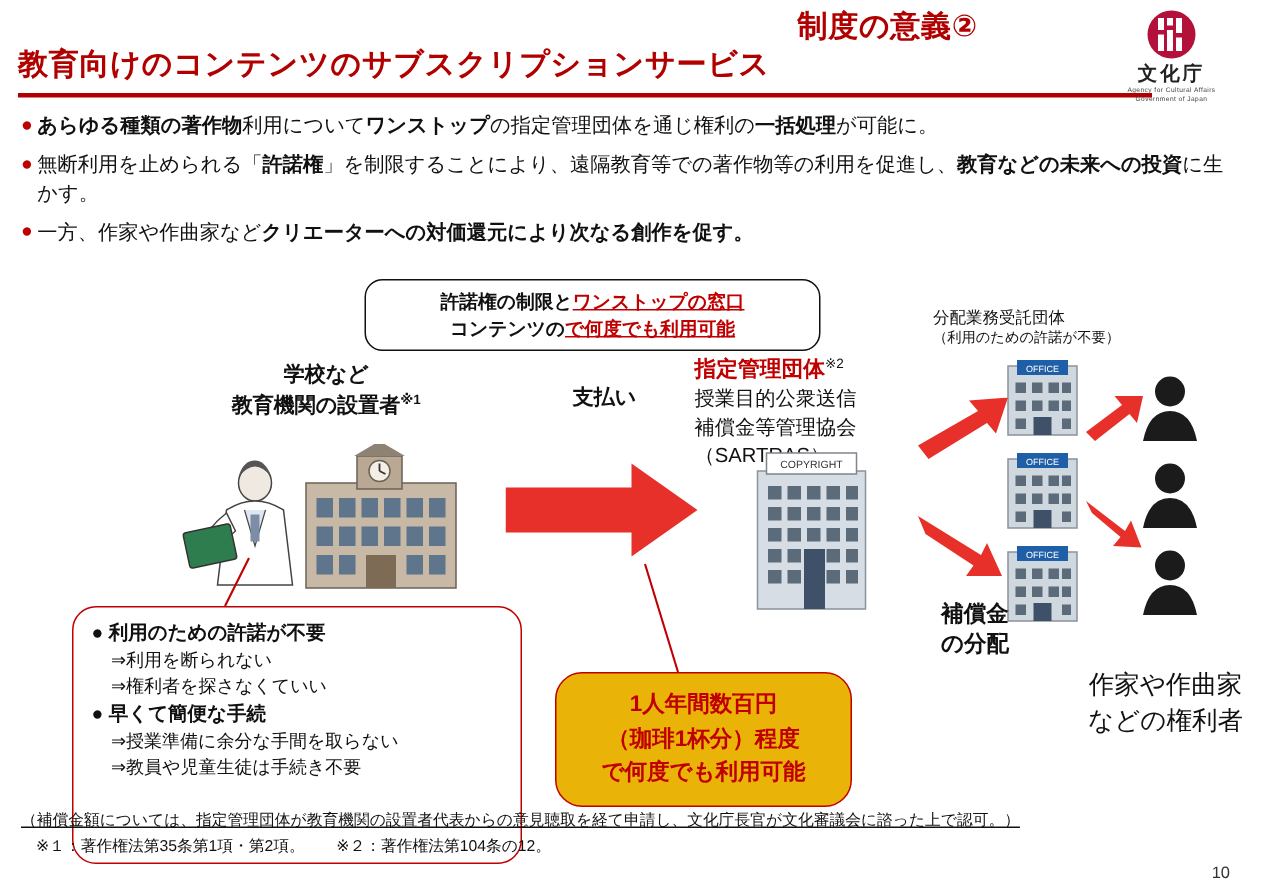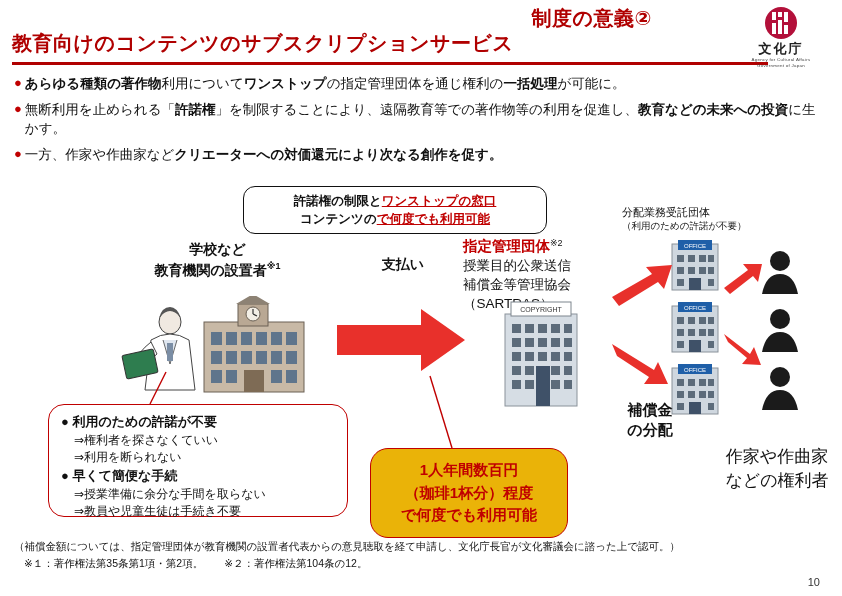--- a/index.html
+++ b/index.html
@@ -61,37 +61,37 @@
   .arrow-main{position:absolute;left:337px;top:305px;}
 
   
   .school-art{position:absolute;left:118px;top:296px;}
   .copyright-bldg{position:absolute;left:497px;top:300px;}
   .office-col{position:absolute;left:668px;top:240px;}
   .people-col{position:absolute;left:758px;top:248px;}
 
   
   .merits{
-    position:absolute;left:48px;top:404px;width:300px;height:113px;
+    position:absolute;left:48px;top:404px;width:300px;height:172px;
     border:1.6px solid #c00000;border-radius:16px;background:#fff;
     padding:7px 10px 0 12px;box-sizing:border-box;
   }
   .merit-h{font-size:13px;font-weight:bold;line-height:1.5;}
   .merit-s{font-size:12px;line-height:1.45;padding-left:13px;}
 
   
   .price-bubble{
     position:absolute;left:370px;top:448px;width:196px;height:88px;
     border:1.8px solid #c00000;border-radius:18px;background:#eab308;
     display:flex;flex-direction:column;align-items:center;justify-content:center;
     color:#c00000;font-weight:bold;font-size:15px;line-height:1.5;
   }
 
   
-  .foot1{position:absolute;left:14px;top:540px;font-size:10.5px;color:#111;}
+  .foot1{position:absolute;left:14px;top:540px;font-size:10.5px;color:#111;text-decoration:underline;}
   .foot2{position:absolute;left:24px;top:557px;font-size:10.5px;color:#111;}
   .pageno{position:absolute;right:22px;bottom:8px;font-size:11px;color:#333;}
 
   .lead-line{position:absolute;}
 </style>
 </head>
 <body>
 
 <div class="slide">
 
@@ -351,22 +351,22 @@
     <div>などの権利者</div>
   </div>
 
   <svg class="lead-line" style="left:0;top:0;" width="842" height="596">
     <line x1="166" y1="372" x2="150" y2="404" stroke="#c00000" stroke-width="1.4"></line>
     <line x1="430" y1="376" x2="452" y2="448" stroke="#c00000" stroke-width="1.4"></line>
   </svg>
 
   <div class="merits">
     <div class="merit-h">● 利用のための許諾が不要</div>
+    <div class="merit-s">⇒利用を断られない</div>
     <div class="merit-s">⇒権利者を探さなくていい</div>
-    <div class="merit-s">⇒利用を断られない</div>
     <div class="merit-h">● 早くて簡便な手続</div>
     <div class="merit-s">⇒授業準備に余分な手間を取らない</div>
     <div class="merit-s">⇒教員や児童生徒は手続き不要</div>
   </div>
 
   <div class="price-bubble">
     <div>1人年間数百円</div>
     <div>（珈琲1杯分）程度</div>
     <div>で何度でも利用可能</div>
   </div>

